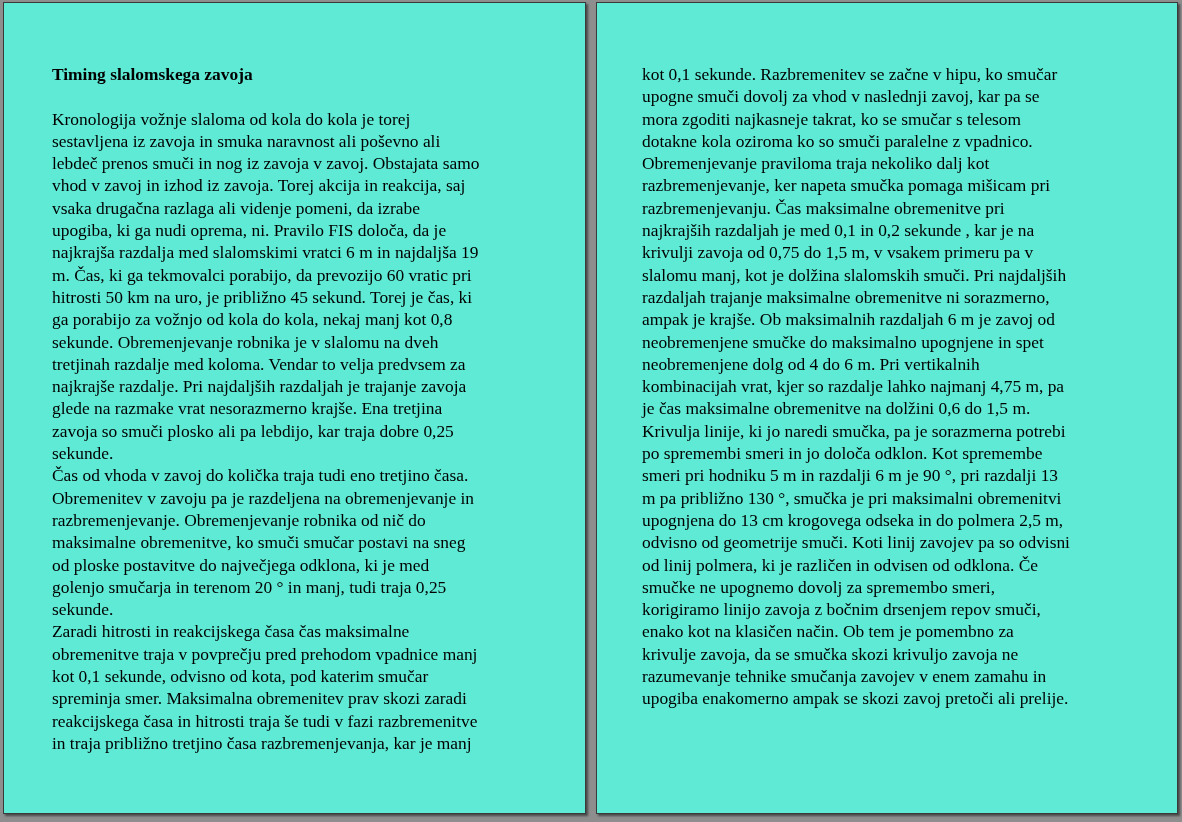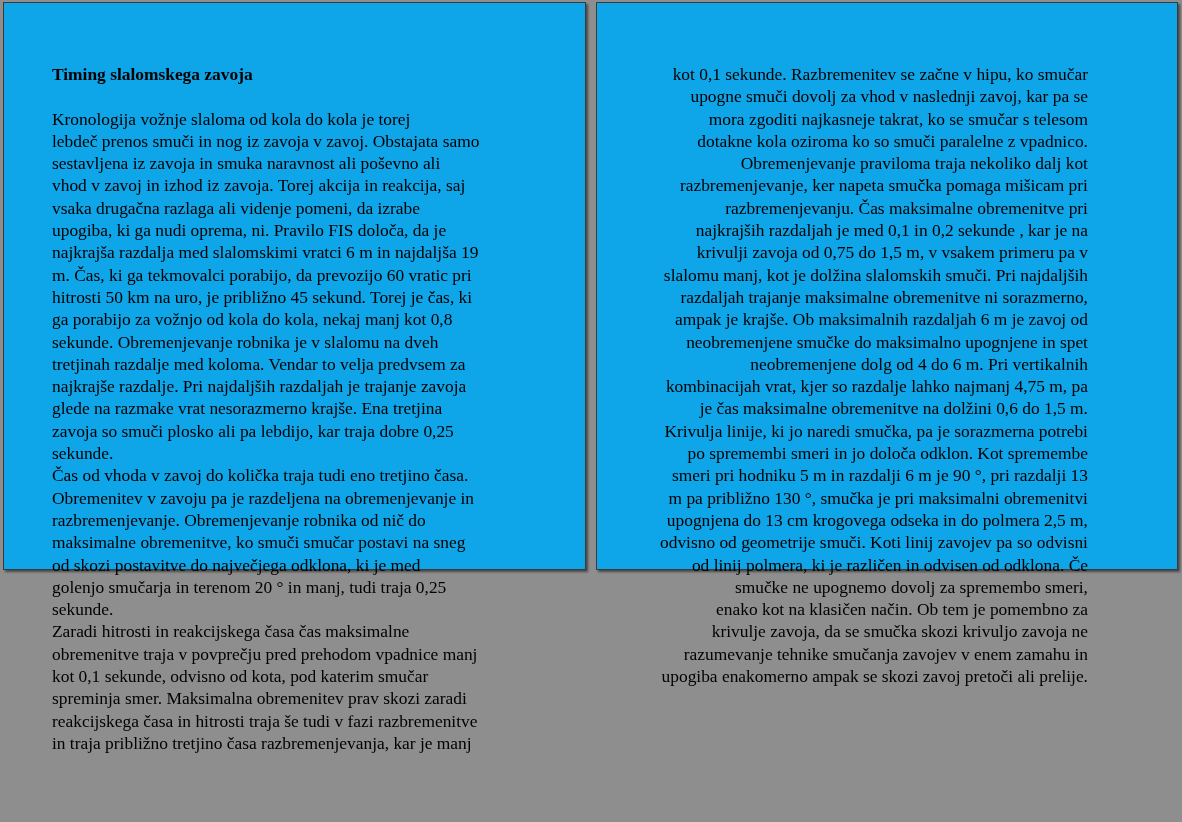--- a/index.html
+++ b/index.html
@@ -3,73 +3,73 @@
 <meta charset="utf-8">
 <style>
   html, body { margin:0; padding:0; }
   body {
     width:1182px; height:822px; overflow:hidden;
     background:#8e8e8e;
     position:relative;
     font-family:"Liberation Serif", "DejaVu Serif", serif;
   }
   .page {
-    position:absolute; top:2px; height:568px;
-    background:#0ea5e9;
+    position:absolute; top:2px; height:812px;
+    background:#5eead4;
     border:1px solid #3a3a3a;
     box-shadow: 2px 2px 2px #4a4a4a;
     box-sizing:border-box;
   }
   #page-left { left:3px; width:583px; }
   #page-right { left:596px; width:582px; }
   .content {
     position:absolute;
     font-size:17.4px;
     line-height:22.3px;
     color:#000;
     white-space:nowrap;
   }
   #page-left .content { left:48px; top:60px; }
-  #page-right .content { left:63px; top:60px;text-align:right; }
+  #page-right .content { left:45px; top:60px; }
   .title {
     font-weight:bold;
     font-size:17.4px;
     height:22.3px;
     margin-bottom:22.3px;
   }
   .line { height:22.3px; }
 </style>
 </head>
 <body>
 
 <div class="page" id="page-left">
   <div class="content">
     <div class="title">Timing slalomskega zavoja</div>
     <div id="lines-0">
         <div class="line">Kronologija vožnje slaloma od kola do kola je torej</div>
+        <div class="line">sestavljena iz zavoja in smuka naravnost ali poševno ali</div>
         <div class="line">lebdeč prenos smuči in nog iz zavoja v zavoj. Obstajata samo</div>
-        <div class="line">sestavljena iz zavoja in smuka naravnost ali poševno ali</div>
         <div class="line">vhod v zavoj in izhod iz zavoja. Torej akcija in reakcija, saj</div>
         <div class="line">vsaka drugačna razlaga ali videnje pomeni, da izrabe</div>
         <div class="line">upogiba, ki ga nudi oprema, ni. Pravilo FIS določa, da je</div>
         <div class="line">najkrajša razdalja med slalomskimi vratci 6 m in najdaljša 19</div>
         <div class="line">m. Čas, ki ga tekmovalci porabijo, da prevozijo 60 vratic pri</div>
         <div class="line">hitrosti 50 km na uro, je približno 45 sekund. Torej je čas, ki</div>
         <div class="line">ga porabijo za vožnjo od kola do kola, nekaj manj kot 0,8</div>
         <div class="line">sekunde. Obremenjevanje robnika je v slalomu na dveh</div>
         <div class="line">tretjinah razdalje med koloma. Vendar to velja predvsem za</div>
         <div class="line">najkrajše razdalje. Pri najdaljših razdaljah je trajanje zavoja</div>
         <div class="line">glede na razmake vrat nesorazmerno krajše. Ena tretjina</div>
         <div class="line">zavoja so smuči plosko ali pa lebdijo, kar traja dobre 0,25</div>
         <div class="line">sekunde.</div>
         <div class="line">Čas od vhoda v zavoj do količka traja tudi eno tretjino časa.</div>
         <div class="line">Obremenitev v zavoju pa je razdeljena na obremenjevanje in</div>
         <div class="line">razbremenjevanje. Obremenjevanje robnika od nič do</div>
         <div class="line">maksimalne obremenitve, ko smuči smučar postavi na sneg</div>
-        <div class="line">od skozi postavitve do največjega odklona, ki je med</div>
+        <div class="line">od ploske postavitve do največjega odklona, ki je med</div>
         <div class="line">golenjo smučarja in terenom 20 ° in manj, tudi traja 0,25</div>
         <div class="line">sekunde.</div>
         <div class="line">Zaradi hitrosti in reakcijskega časa čas maksimalne</div>
         <div class="line">obremenitve traja v povprečju pred prehodom vpadnice manj</div>
         <div class="line">kot 0,1 sekunde, odvisno od kota, pod katerim smučar</div>
         <div class="line">spreminja smer. Maksimalna obremenitev prav skozi zaradi</div>
         <div class="line">reakcijskega časa in hitrosti traja še tudi v fazi razbremenitve</div>
         <div class="line">in traja približno tretjino časa razbremenjevanja, kar je manj</div>
       </div>
   </div>
@@ -95,19 +95,20 @@
         <div class="line">kombinacijah vrat, kjer so razdalje lahko najmanj 4,75 m, pa</div>
         <div class="line">je čas maksimalne obremenitve na dolžini 0,6 do 1,5 m.</div>
         <div class="line">Krivulja linije, ki jo naredi smučka, pa je sorazmerna potrebi</div>
         <div class="line">po spremembi smeri in jo določa odklon. Kot spremembe</div>
         <div class="line">smeri pri hodniku 5 m in razdalji 6 m je 90 °, pri razdalji 13</div>
         <div class="line">m pa približno 130 °, smučka je pri maksimalni obremenitvi</div>
         <div class="line">upognjena do 13 cm krogovega odseka in do polmera 2,5 m,</div>
         <div class="line">odvisno od geometrije smuči. Koti linij zavojev pa so odvisni</div>
         <div class="line">od linij polmera, ki je različen in odvisen od odklona. Če</div>
         <div class="line">smučke ne upognemo dovolj za spremembo smeri,</div>
+        <div class="line">korigiramo linijo zavoja z bočnim drsenjem repov smuči,</div>
         <div class="line">enako kot na klasičen način. Ob tem je pomembno za</div>
         <div class="line">krivulje zavoja, da se smučka skozi krivuljo zavoja ne</div>
         <div class="line">razumevanje tehnike smučanja zavojev v enem zamahu in</div>
         <div class="line">upogiba enakomerno ampak se skozi zavoj pretoči ali prelije.</div>
       </div>
   </div>
 </div>
 
 </body></html>

